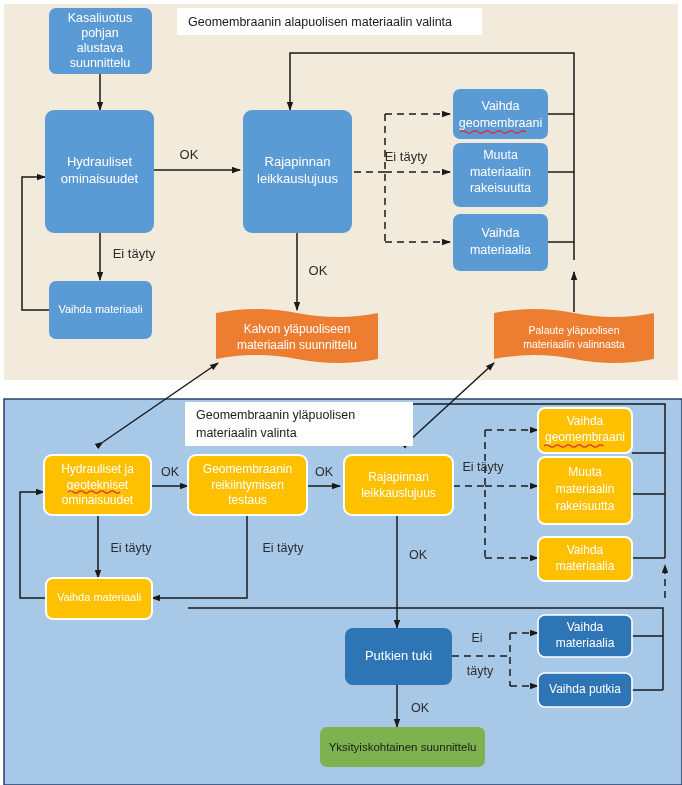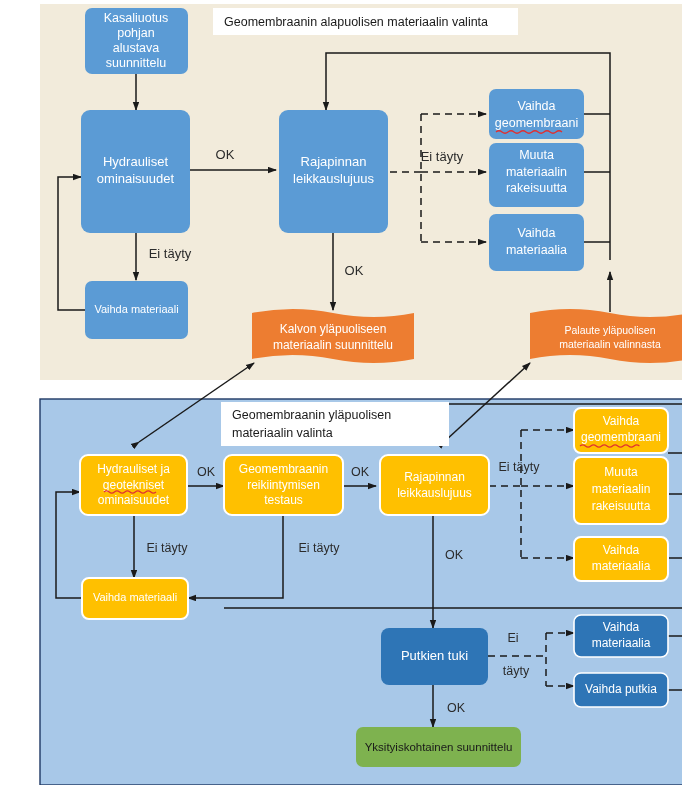--- a/index.html
+++ b/index.html
@@ -1,18 +1,18 @@
 <!DOCTYPE html>
 <html><head>
 <meta charset="utf-8">
 <style>
   html,body{margin:0;padding:0;background:#ffffff;}
   body{width:682px;height:785px;overflow:hidden;
        font-family:"Liberation Sans","DejaVu Sans",sans-serif;}
-  #stage{position:relative;width:586px;height:785px;background:#ffffff;margin-left:36px;}
+  #stage{position:relative;width:586px;height:785px;background:#ffffff;}
   svg{display:block;}
   .nodeText{fill:#ffffff;font-family:"Liberation Sans","DejaVu Sans",sans-serif;
             text-anchor:middle;dominant-baseline:middle;}
   .edgeText{fill:#2b2b2b;font-family:"Liberation Sans","DejaVu Sans",sans-serif;
             text-anchor:middle;dominant-baseline:middle;}
   .panelTitle{fill:#1a1a1a;font-family:"Liberation Sans","DejaVu Sans",sans-serif;
               text-anchor:start;dominant-baseline:middle;font-size:12.5px;}
   .greenText{fill:#1a1a1a;}
 </style>
 </head>

